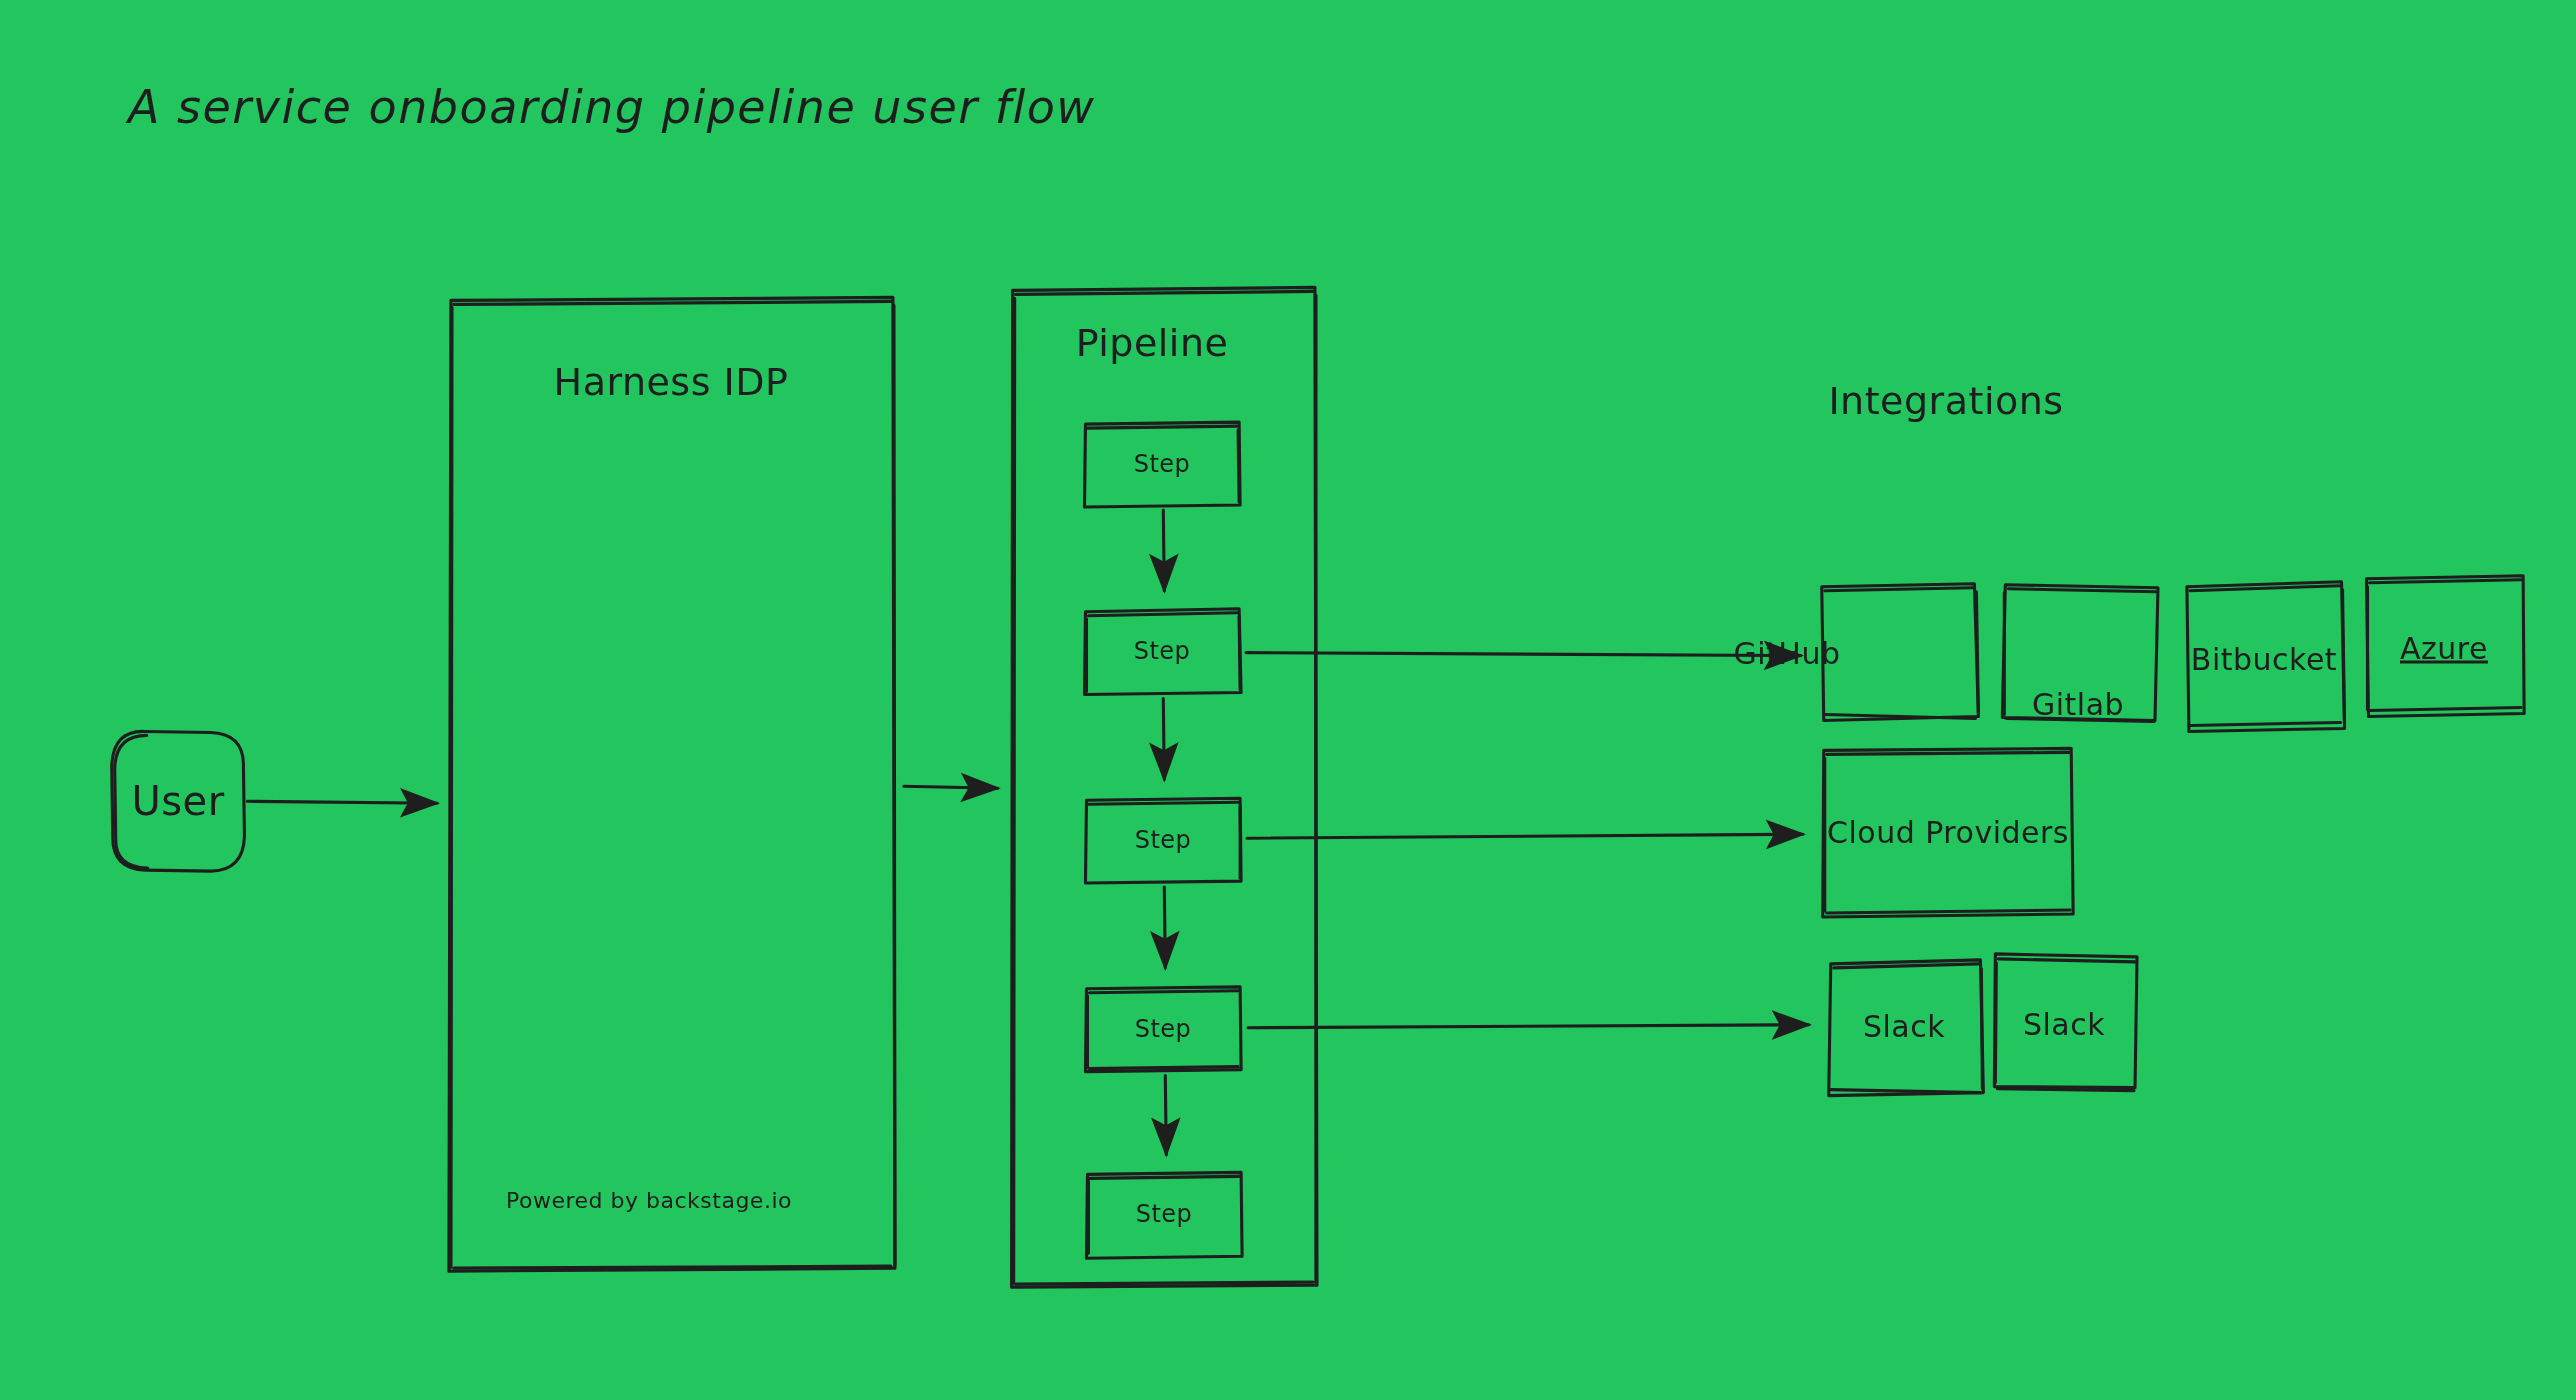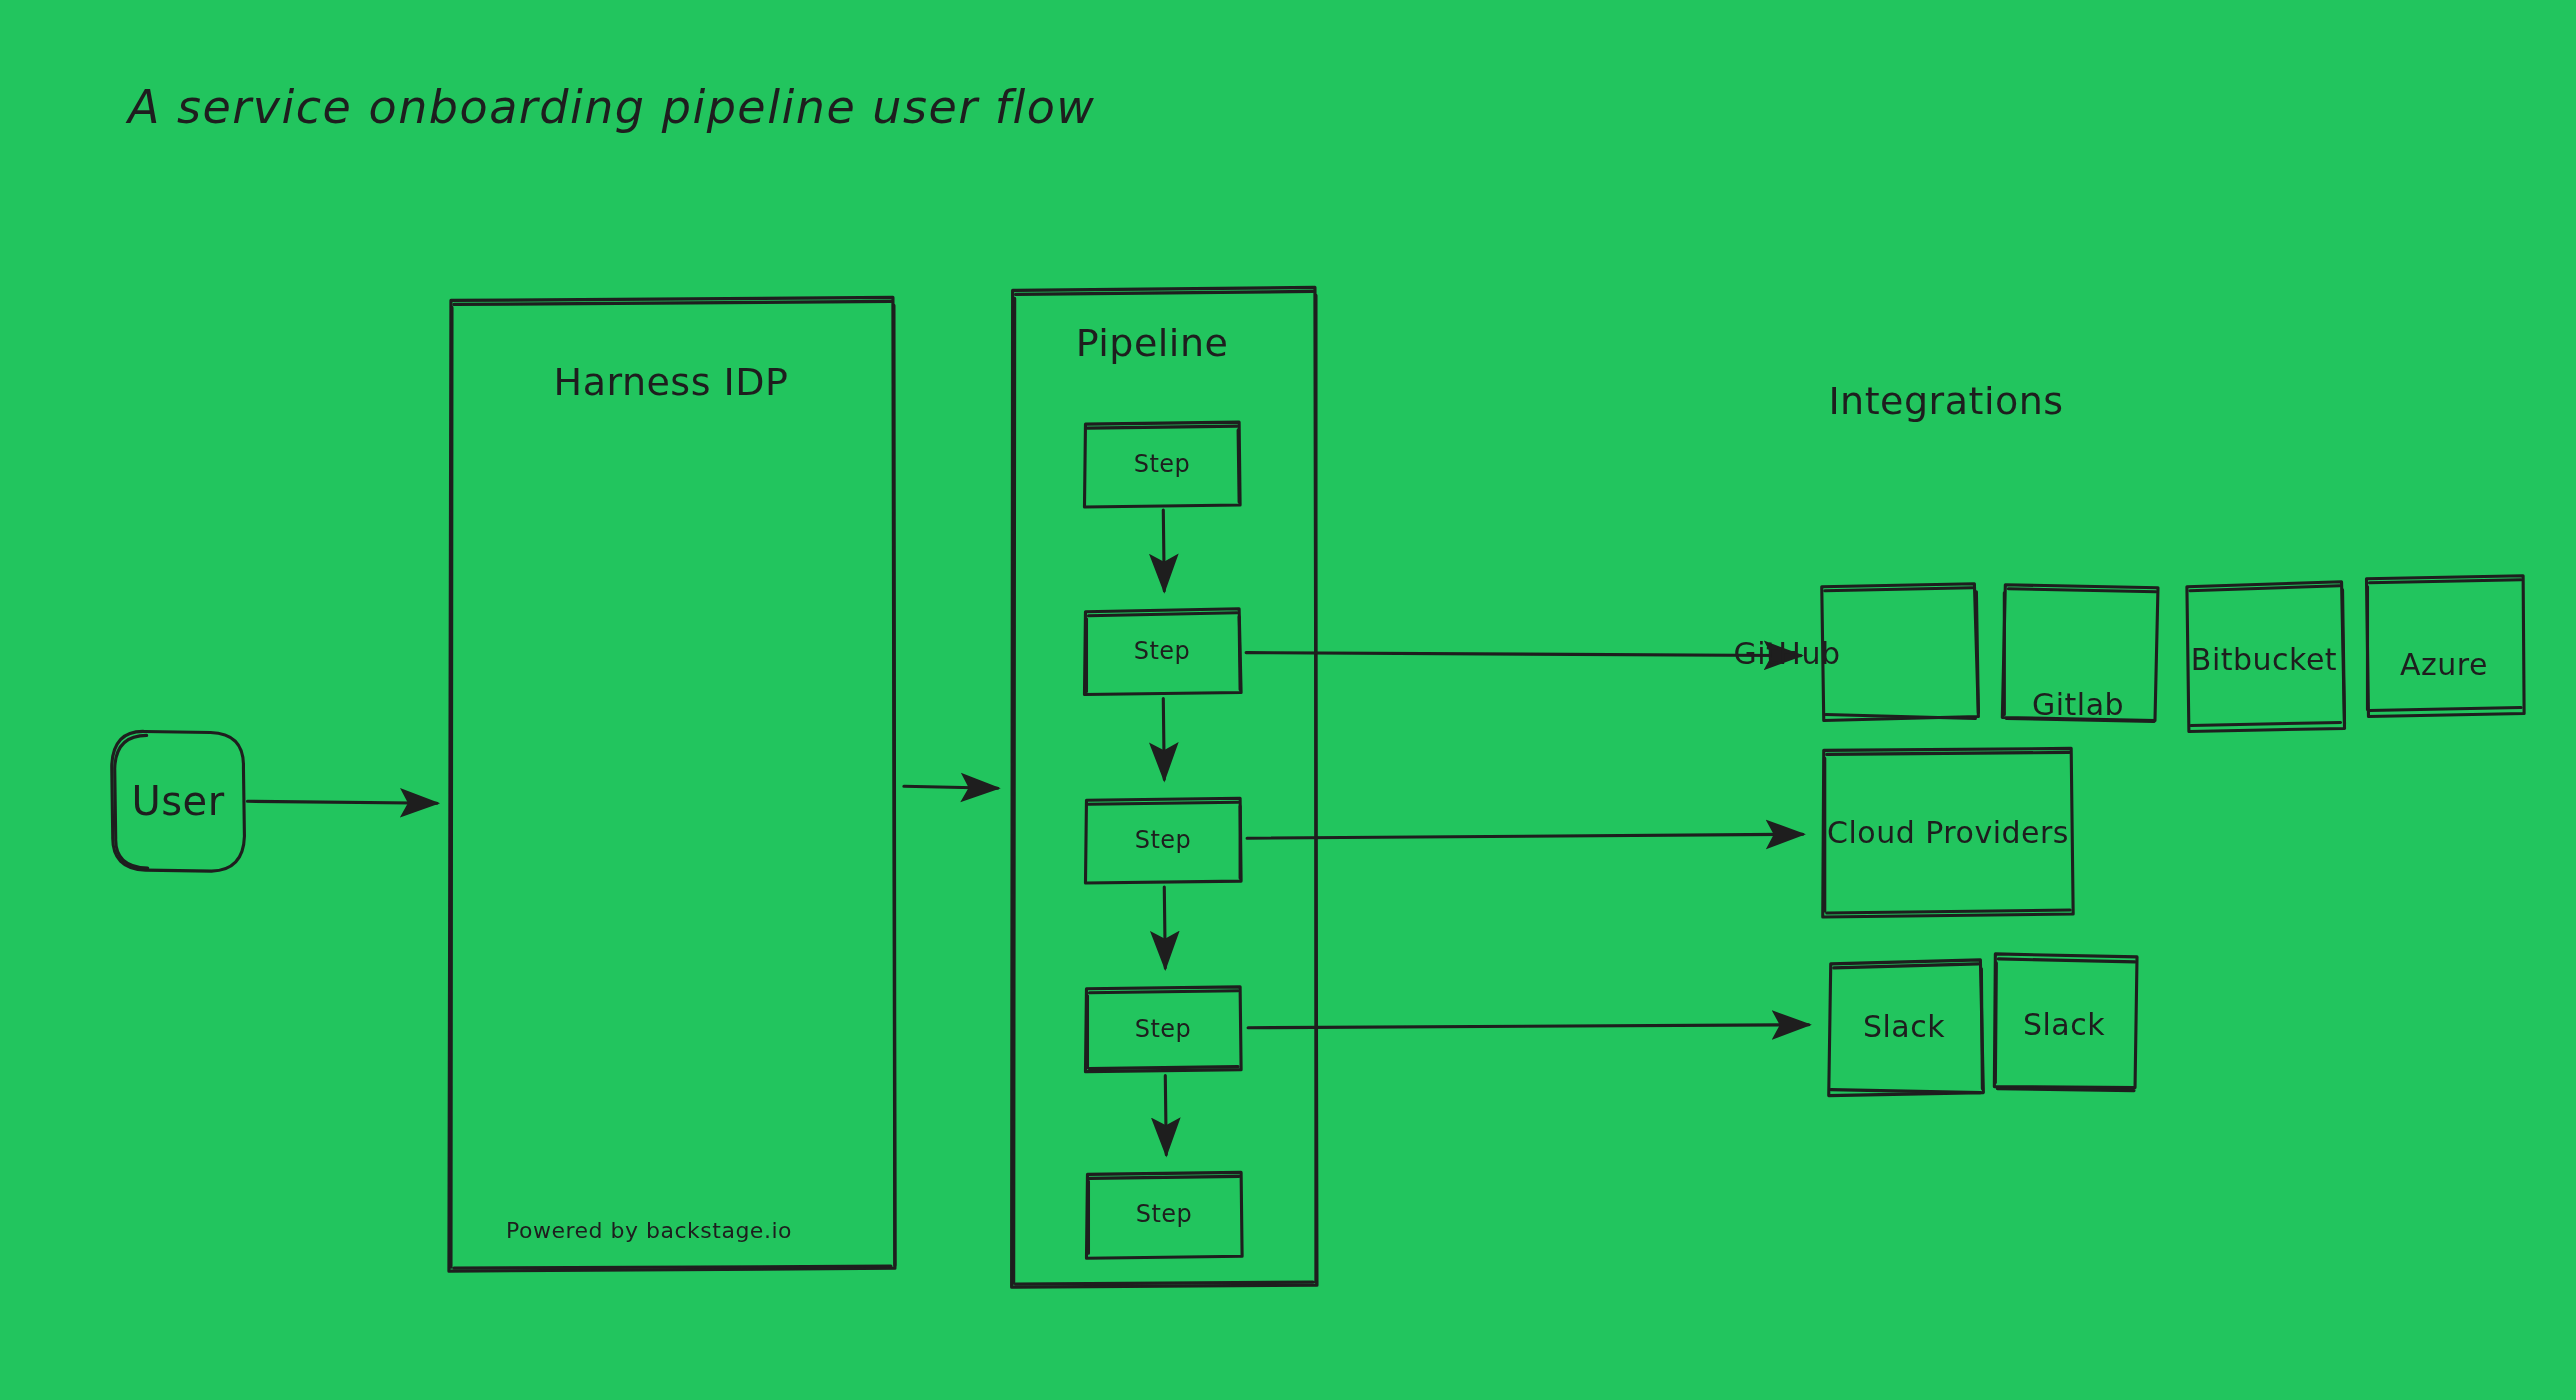--- a/index.html
+++ b/index.html
@@ -144,36 +144,36 @@
     </g>
   </svg>
 
   <div class="lbl title-text" style="left:50%;top:0;transform:none;left:128px;top:80px;">A service onboarding pipeline user flow</div>
 
   <div class="lbl big-label" style="left:178px;top:801px;">User</div>
 
   <div class="lbl group-title" style="left:671px;top:382px;">Harness IDP</div>
 
 
-  <div class="lbl small-note" style="left:649px;top:1230px;">Powered by backstage.io</div>
+  <div class="lbl small-note" style="left:649px;top:1200px;">Powered by backstage.io</div>
 
   <div class="lbl group-title" style="left:1152px;top:343px;">Pipeline</div>
 
   <div class="lbl step-label" style="left:1162px;top:464px;">Step</div>
   <div class="lbl step-label" style="left:1162px;top:651px;">Step</div>
   <div class="lbl step-label" style="left:1163px;top:840px;">Step</div>
   <div class="lbl step-label" style="left:1163px;top:1029px;">Step</div>
   <div class="lbl step-label" style="left:1164px;top:1214px;">Step</div>
 
   <div class="lbl group-title" style="left:1946px;top:401px;">Integrations</div>
 
   <div class="lbl box-label" style="left:1787px;top:653px;">GitHub</div>
   <div class="lbl box-label" style="left:2078px;top:656px;margin-top:48px;">Gitlab</div>
   <div class="lbl box-label" style="left:2264px;top:659px;">Bitbucket</div>
-  <div class="lbl box-label" style="left:2444px;top:664px;">Azure</div>
+  <div class="lbl box-label" style="left:2444px;top:648px;text-decoration:underline;">Azure</div>
 
   <div class="lbl box-label" style="left:1948px;top:832px;">Cloud Providers</div>
 
   <div class="lbl box-label" style="left:1904px;top:1026px;">Slack</div>
   <div class="lbl box-label" style="left:2064px;top:1024px;">Slack</div>
 
 </div>
 
 
 </body></html>

